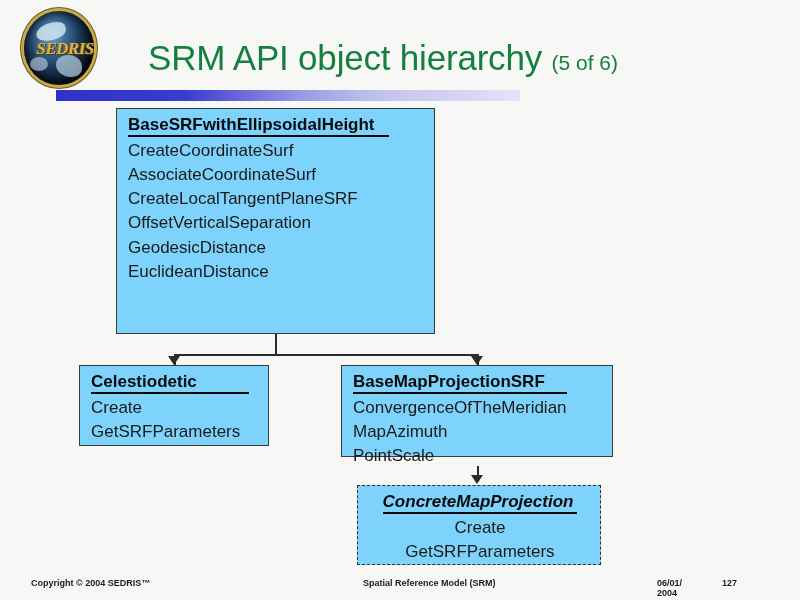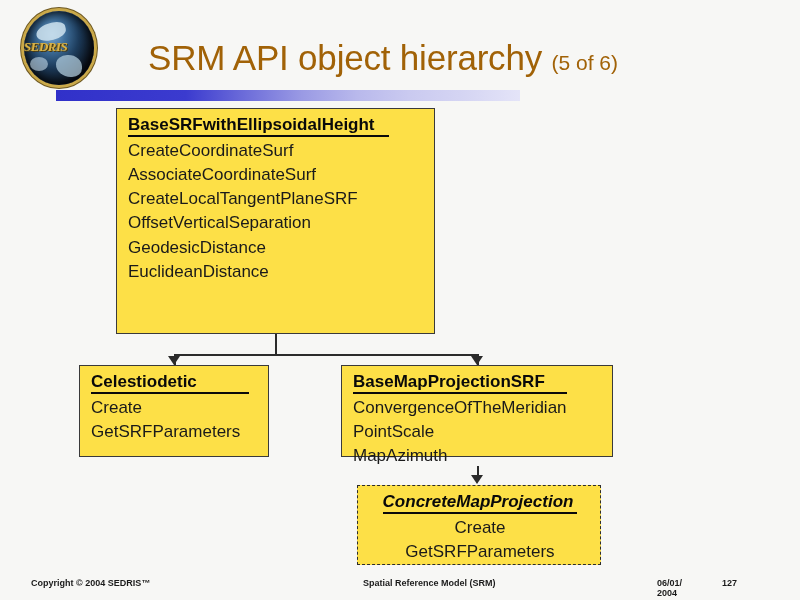--- a/index.html
+++ b/index.html
@@ -56,37 +56,37 @@
     left: 6px; top: 46px;
     width: 18px; height: 14px;
     background: #c4dbea;
     border-radius: 50%;
     opacity: .6;
   }
   .logo .logo-text {
     position: absolute;
     left: 0; right: 0;
     top: 28px;
-    text-align: left;
+    text-align: right;
     font-family: "Liberation Serif", serif;
     font-weight: bold;
-    font-size: 13px;
+    font-size: 17px;
     letter-spacing: -0.5px;
     color: #d8b349;
     text-shadow: 1px 1px 0 #4a3a10, -1px 0 0 #8e7226;
     font-style: italic;
   }
 
   
   .title {
     position: absolute;
     left: 148px;
     top: 38px;
     font-size: 35px;
-    color: #a16207;
+    color: #15803d;
     white-space: nowrap;
     letter-spacing: -0.2px;
   }
   .title .subcount {
     font-size: 21px;
     letter-spacing: 0;
   }
 
   
   .grad-bar {
@@ -94,21 +94,21 @@
     left: 56px;
     top: 90px;
     width: 464px;
     height: 11px;
     background: linear-gradient(to right, #3131c9 0%, #3b3bcf 28%, #6a6ad9 40%, #9a9ae4 53%, #b9b9ec 65%, #cacaf0 76%, #d5d5f3 88%, #e4e4f8 100%);
   }
 
   
   .uml-box {
     position: absolute;
-    background: #fde047;
+    background: #7dd3fc;
     border: 1px solid #3a3a3a;
     box-sizing: border-box;
     padding: 6px 9px 6px 11px;
   }
   .uml-box.dashed {
     border: 1px dashed #2d2d2d;
   }
   .uml-title {
     font-size: 17px;
     font-weight: bold;
@@ -125,21 +125,21 @@
     font-style: italic;
   }
   .uml-op {
     font-size: 17px;
     color: #1a1a1a;
     line-height: 1.42;
     white-space: nowrap;
   }
 
   #box-base   { left: 116px; top: 108px; width: 319px; height: 226px; }
-  #box-celes  { left: 79px;  top: 365px; width: 190px; height: 92px; }
+  #box-celes  { left: 79px;  top: 365px; width: 190px; height: 81px; }
   #box-bmp    { left: 341px; top: 365px; width: 272px; height: 92px; }
   #box-concrete { left: 357px; top: 485px; width: 244px; height: 80px; text-align: center; }
 
   
   .conn {
     position: absolute;
     background: #2b2b2b;
   }
   .arrow-down {
     position: absolute;
@@ -218,22 +218,22 @@
 
   <div class="uml-box" id="box-celes">
     <div class="uml-title" style="padding-right:52px">Celestiodetic</div>
     <div class="uml-op">Create</div>
     <div class="uml-op">GetSRFParameters</div>
   </div>
 
   <div class="uml-box" id="box-bmp">
     <div class="uml-title" style="padding-right:22px">BaseMapProjectionSRF</div>
     <div class="uml-op">ConvergenceOfTheMeridian</div>
+    <div class="uml-op">MapAzimuth</div>
     <div class="uml-op">PointScale</div>
-    <div class="uml-op">MapAzimuth</div>
   </div>
 
   <div class="uml-box dashed" id="box-concrete">
     <div class="uml-title italic" style="padding-right:4px">ConcreteMapProjection</div>
     <div class="uml-op">Create</div>
     <div class="uml-op">GetSRFParameters</div>
   </div>
 
   <div class="footer">
     <div class="footer-left">Copyright © 2004 SEDRIS™</div>

